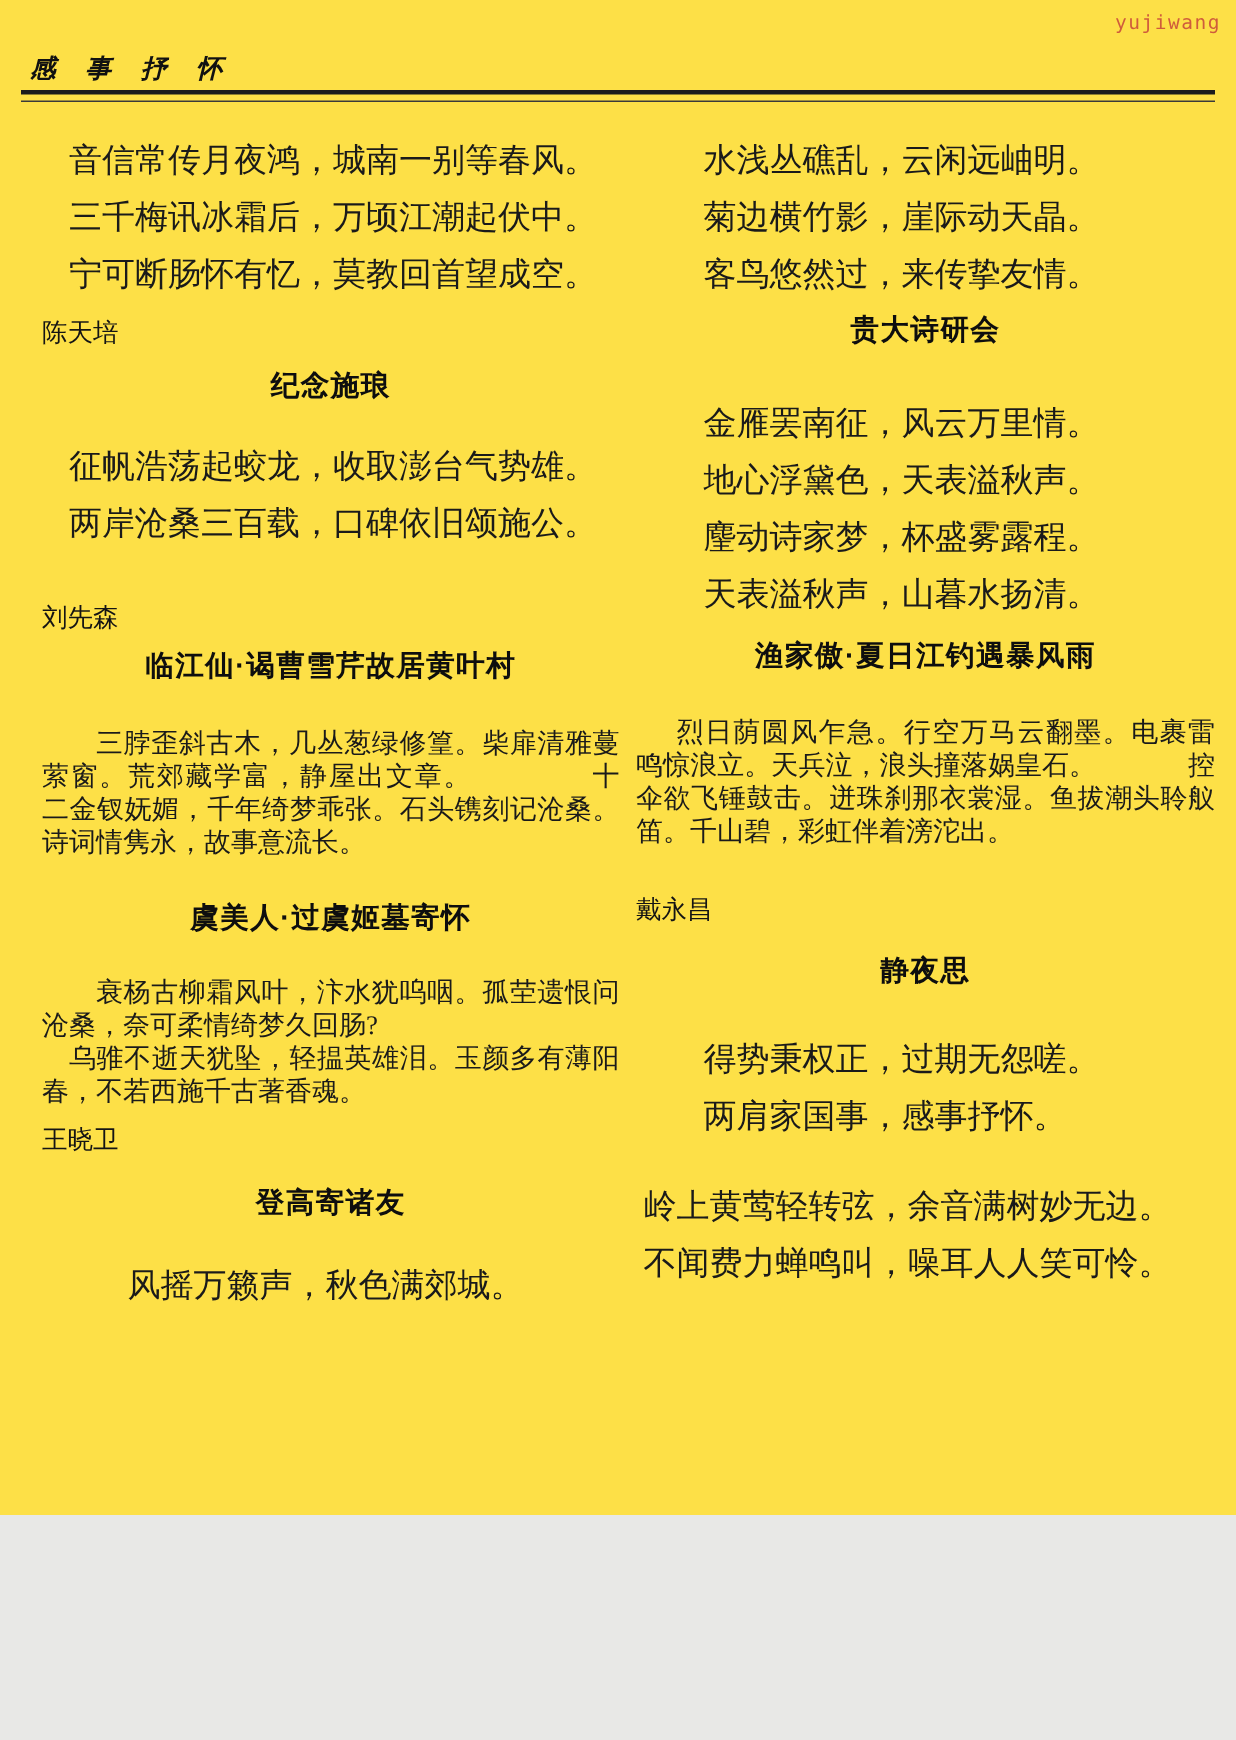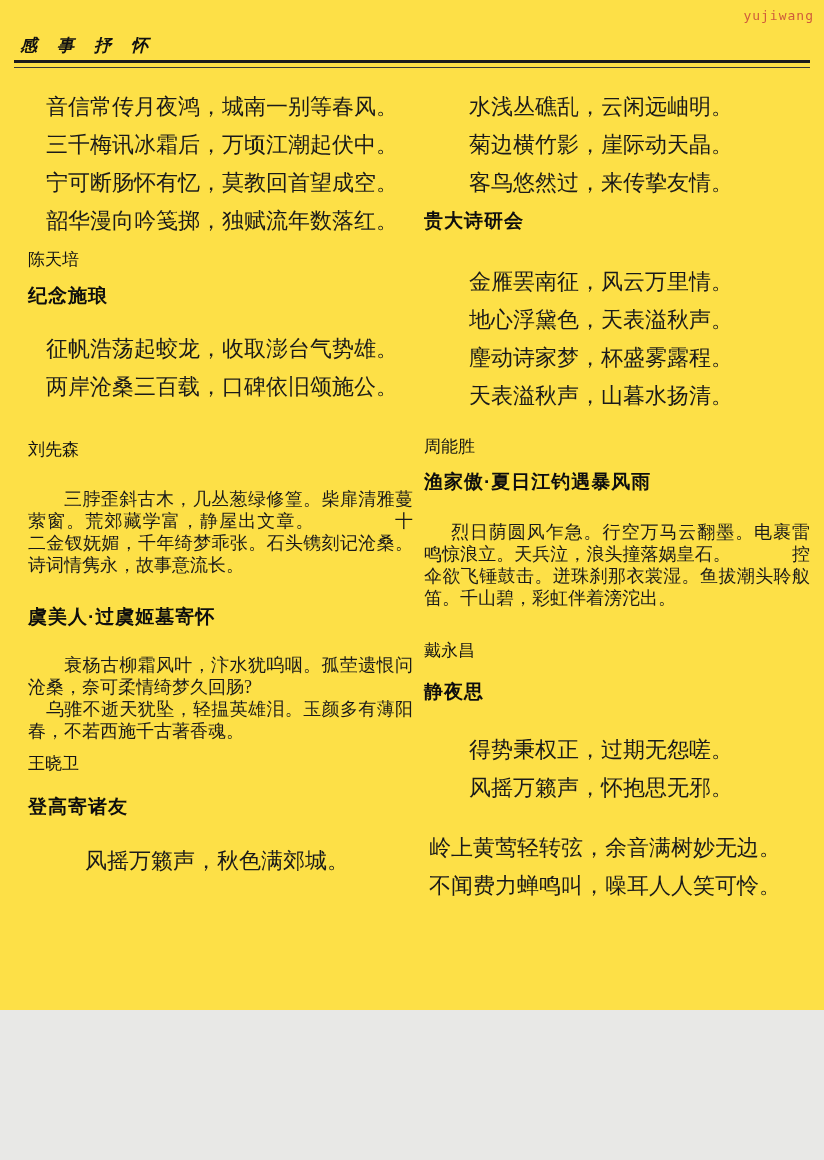--- a/index.html
+++ b/index.html
@@ -32,21 +32,21 @@
   .col{position:absolute;top:88px;width:385px;}
   .col-left{left:28px;}
   .col-right{left:424px;width:386px;}
   .pline{font-size:22px;line-height:38px;white-space:nowrap;}
   .ind1{padding-left:18px;}
   .ind25{padding-left:45px;}
   .ind3{padding-left:57px;}
   .ind0{padding-left:5px;}
   .author{font-size:17px;line-height:24px;font-family:"Liberation Sans","DejaVu Sans",sans-serif;color:#141414;}
   .ptitle{
-    font-size:19px;line-height:26px;font-weight:bold;text-align:left;
+    font-size:19px;line-height:26px;font-weight:bold;text-align:center;
     font-family:"Liberation Sans","DejaVu Sans",sans-serif;color:#0e0e0e;
     letter-spacing:1px;
   }
   .ci{font-size:18px;line-height:22px;text-align:justify;margin:0;text-indent:2em;}
   .ci.ind-small{text-indent:1em;}
   .ci-gap-l{display:inline-block;width:4.4em;}
   .ci-gap-r{display:inline-block;width:3.4em;}
   
   .foot-rule-left{position:absolute;top:1078px;left:28px;width:346px;height:0;border-top:2px solid #2a2a2a;}
   .foot-rule-right{position:absolute;top:1078px;left:412px;width:384px;height:0;border-top:2px solid #2a2a2a;}
@@ -72,29 +72,29 @@
 
   <div class="header-title">感事抒怀</div>
   <div class="rule-thick"></div>
   <div class="rule-thin"></div>
 
   <div class="col col-left">
     <div>
       <div class="pline ind1">音信常传月夜鸿，城南一别等春风。</div>
       <div class="pline ind1">三千梅讯冰霜后，万顷江潮起伏中。</div>
       <div class="pline ind1">宁可断肠怀有忆，莫教回首望成空。</div>
-      <div class="pline ind1">韶华漫向吟笺掷，独赋流年数落红。</div>
     </div>
     <div class="author" style="margin-top:8px;">陈天培</div>
     <div class="ptitle" style="margin-top:11px;">纪念施琅</div>
     <div style="margin-top:21px;">
       <div class="pline ind1">征帆浩荡起蛟龙，收取澎台气势雄。</div>
       <div class="pline ind1">两岸沧桑三百载，口碑依旧颂施公。</div>
     </div>
     <div class="author" style="margin-top:32px;">刘先森</div>
+    <div class="ptitle" style="margin-top:8px;">临江仙·谒曹雪芹故居黄叶村</div>
     <p class="ci" style="margin-top:26px;"><span>三脖歪斜古木，几丛葱绿修篁。柴扉清雅蔓萦窗。荒郊藏学富，静屋出文章。</span><span class="ci-gap-l"></span><span>十二金钗妩媚，千年绮梦乖张。石头镌刻记沧桑。诗词情隽永，故事意流长。</span></p>
     <div class="ptitle" style="margin-top:28px;">虞美人·过虞姬墓寄怀</div>
     <p class="ci" style="margin-top:24px;margin-bottom:0;">衰杨古柳霜风叶，汴水犹呜咽。孤茔遗恨问沧桑，奈可柔情绮梦久回肠?</p>
     <p class="ci ind-small" style="margin-top:0;margin-bottom:0;">乌骓不逝天犹坠，轻揾英雄泪。玉颜多有薄阳春，不若西施千古著香魂。</p>
     <div class="author" style="margin-top:10px;">王晓卫</div>
     <div class="ptitle" style="margin-top:18px;">登高寄诸友</div>
     <div style="margin-top:22px;">
       <div class="pline ind3">风摇万籁声，秋色满郊城。</div>
     </div>
   </div>
@@ -105,28 +105,27 @@
       <div class="pline ind25">菊边横竹影，崖际动天晶。</div>
       <div class="pline ind25">客鸟悠然过，来传挚友情。</div>
     </div>
     <div class="ptitle" style="margin-top:6px;">贵大诗研会</div>
     <div style="margin-top:29px;">
       <div class="pline ind25">金雁罢南征，风云万里情。</div>
       <div class="pline ind25">地心浮黛色，天表溢秋声。</div>
       <div class="pline ind25">麈动诗家梦，杯盛雾露程。</div>
       <div class="pline ind25">天表溢秋声，山暮水扬清。</div>
     </div>
-    <div class="author" style="margin-top:20px;">周能胜</div>
     <div class="ptitle" style="margin-top:10px;">渔家傲·夏日江钓遇暴风雨</div>
     <p class="ci" style="margin-top:26px;text-indent:1.5em;"><span>烈日荫圆风乍急。行空万马云翻墨。电裹雷鸣惊浪立。天兵泣，浪头撞落娲皇石。</span><span class="ci-gap-r"></span><span>控伞欲飞锤鼓击。迸珠刹那衣裳湿。鱼拔潮头聆舣笛。千山碧，彩虹伴着滂沱出。</span></p>
     <div class="author" style="margin-top:30px;">戴永昌</div>
     <div class="ptitle" style="margin-top:16px;">静夜思</div>
     <div style="margin-top:26px;">
       <div class="pline ind25">得势秉权正，过期无怨嗟。</div>
-      <div class="pline ind25">风摇万籁声，怀抱思无邪。</div>
+      <div class="pline ind25">两肩家国事，感事抒怀。</div>
     </div>
     <div style="margin-top:22px;">
       <div class="pline ind0">岭上黄莺轻转弦，余音满树妙无边。</div>
       <div class="pline ind0">不闻费力蝉鸣叫，噪耳人人笑可怜。</div>
     </div>
   </div>
 
   <div class="foot-rule-left"></div>
   <div class="foot-rule-right"></div>
   <div class="foot-issue">2014.05</div>

